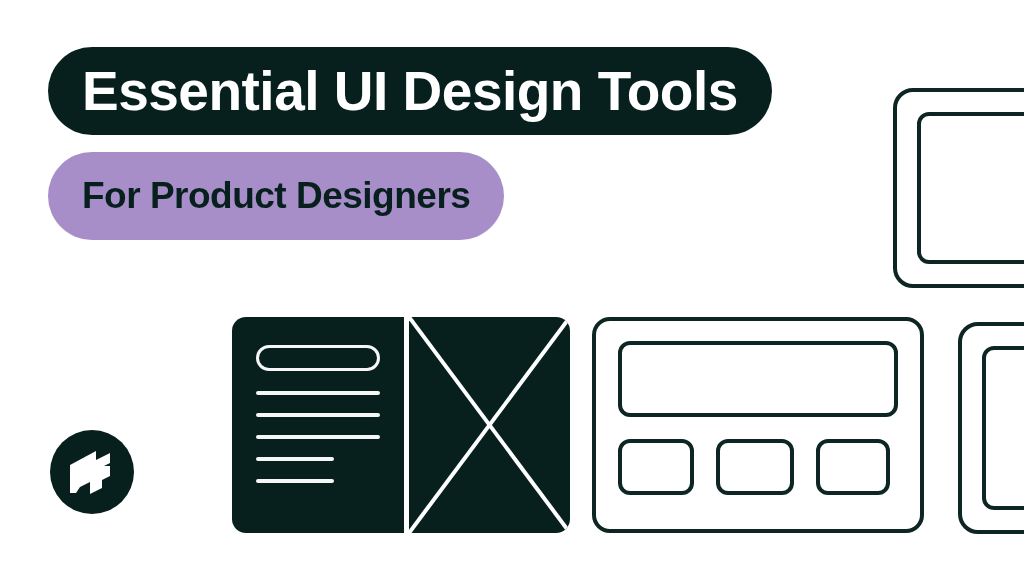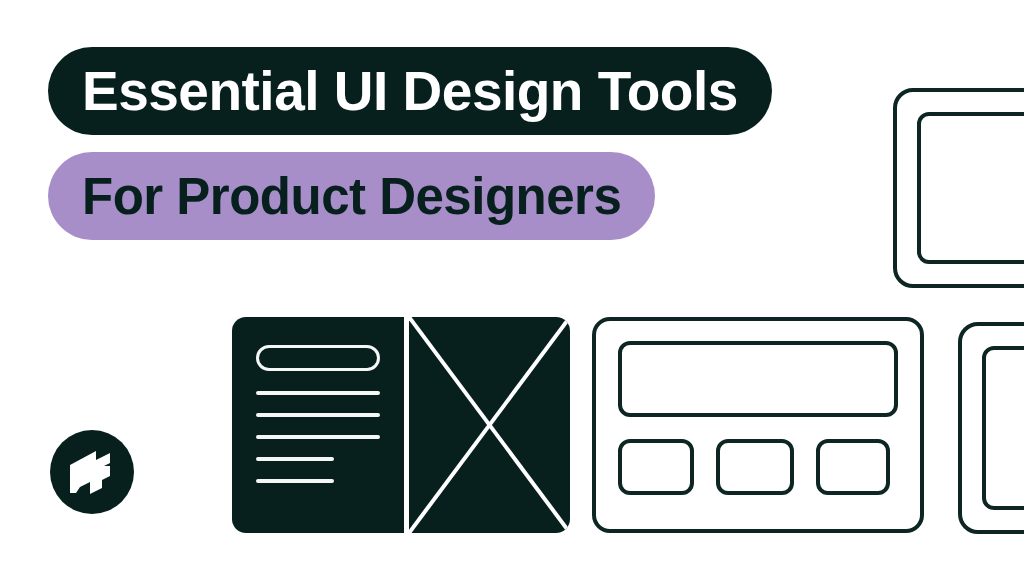--- a/index.html
+++ b/index.html
@@ -33,21 +33,21 @@
     background:#07201e;
     color:#ffffff;
     font-size:55px;
   }
   #subtitle-pill {
     left:48px; top:152px;
     height:88px;
     padding:0 34px;
     background:#a78ec9;
     color:#07201e;
-    font-size:51px;
+    font-size:37px;
   }
 
   
   #logo {
     position:absolute;
     left:50px; top:430px;
     width:84px; height:84px;
     border-radius:50%;
     background:#07201e;
     display:flex;

